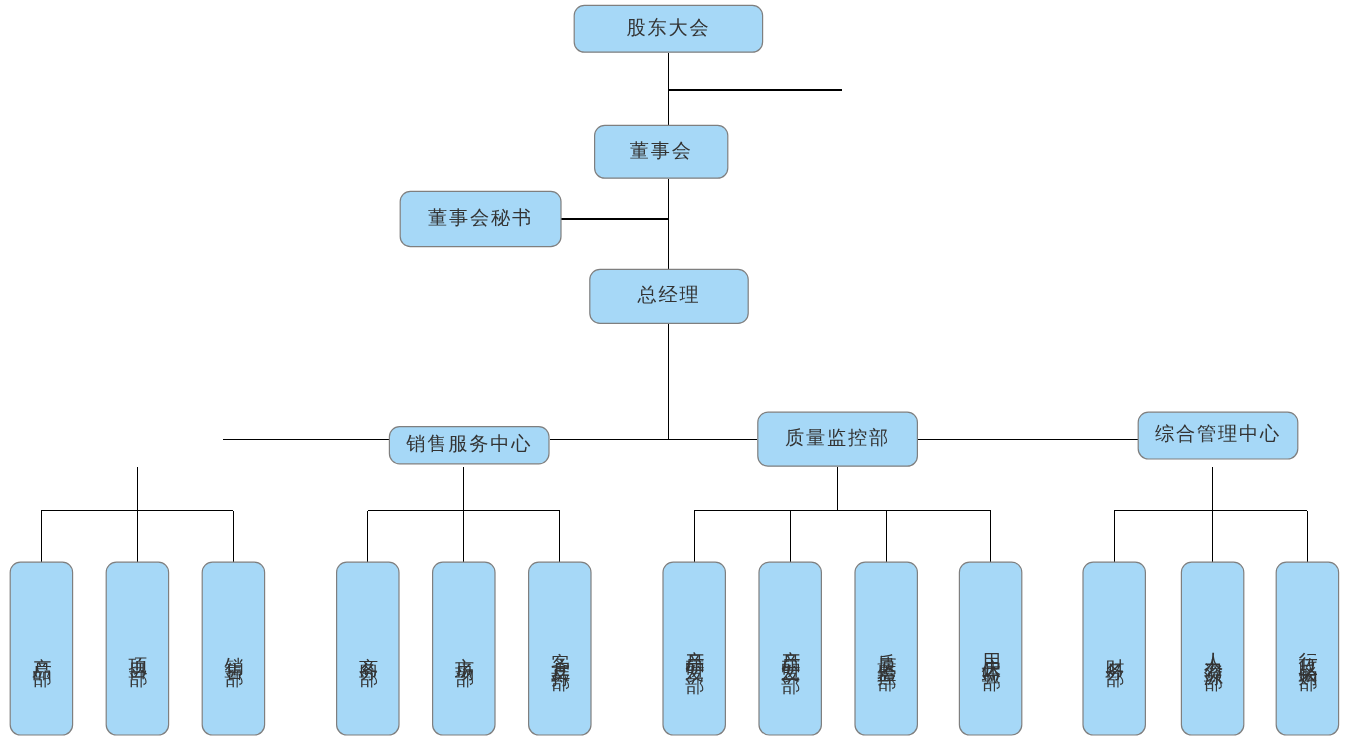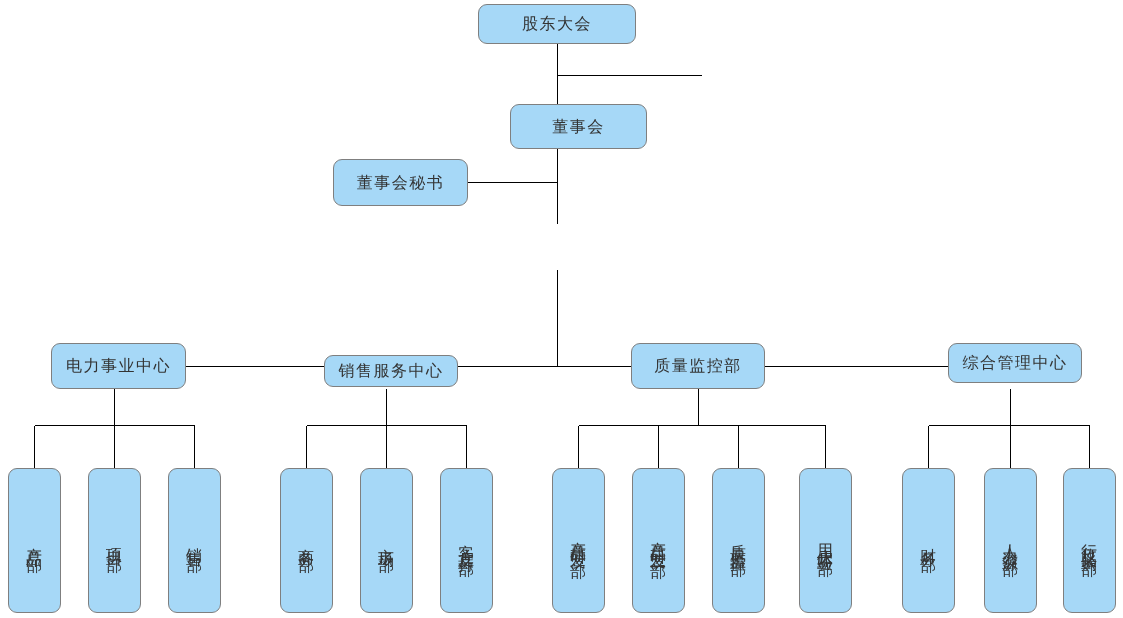--- a/index.html
+++ b/index.html
@@ -87,24 +87,24 @@
 
       <line x1="1010.5" y1="389" x2="1010.5" y2="425.5"></line>
       <line x1="928.5" y1="425.5" x2="1089.5" y2="425.5"></line>
       <line x1="928.5" y1="425.5" x2="928.5" y2="468"></line>
       <line x1="1010.5" y1="425.5" x2="1010.5" y2="468"></line>
       <line x1="1089.5" y1="425.5" x2="1089.5" y2="468"></line>
     </g>
   </svg>
 
   <div class="node" style="left:478px; top:4px;   width:158px; height:40px;">股东大会</div>
-  <div class="node" style="left:510px; top:104px; width:137px; height:45px;">董事会</div>
+  <div class="node" style="left:495px; top:104px; width:112px; height:45px;">董事会</div>
   <div class="node" style="left:297px; top:159px; width:135px; height:47px;margin-left:36px;">董事会秘书</div>
+  <div class="node" style="left:491px; top:224px; width:133px; height:46px;">总经理</div>
 
-  <div class="node" style="left:51px;  top:343px; width:135px; height:46px;">电力事业中心</div>
   <div class="node" style="left:324px; top:355px; width:134px; height:32px;">销售服务中心</div>
   <div class="node" style="left:631px; top:343px; width:134px; height:46px;">质量监控部</div>
   <div class="node" style="left:948px; top:343px; width:134px; height:40px;">综合管理中心</div>
 
   <div class="node vert" style="left:8px;   top:468px; width:53px; height:145px;">产品部</div>
   <div class="node vert" style="left:88px;  top:468px; width:53px; height:145px;">项目部</div>
   <div class="node vert" style="left:168px; top:468px; width:53px; height:145px;">销售部</div>
 
   <div class="node vert" style="left:280px; top:468px; width:53px; height:145px;">商务部</div>
   <div class="node vert" style="left:360px; top:468px; width:53px; height:145px;">市场部</div>

